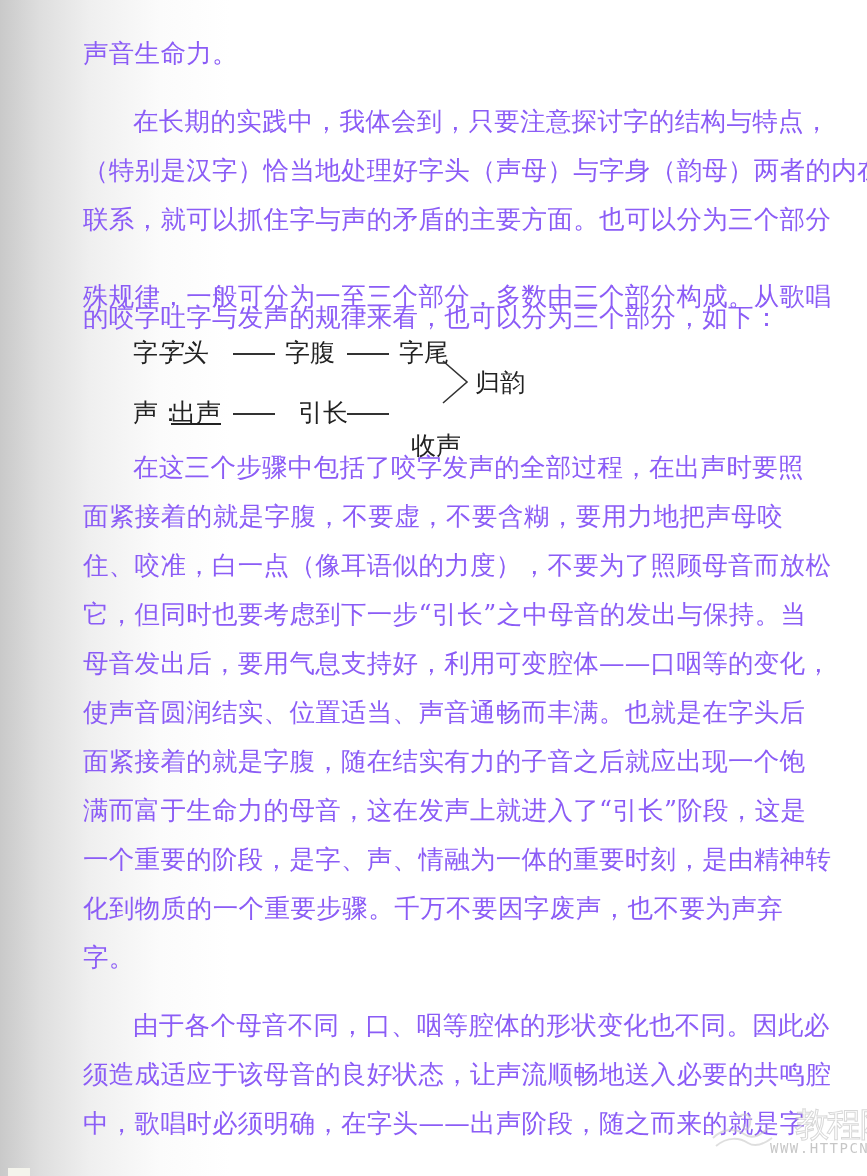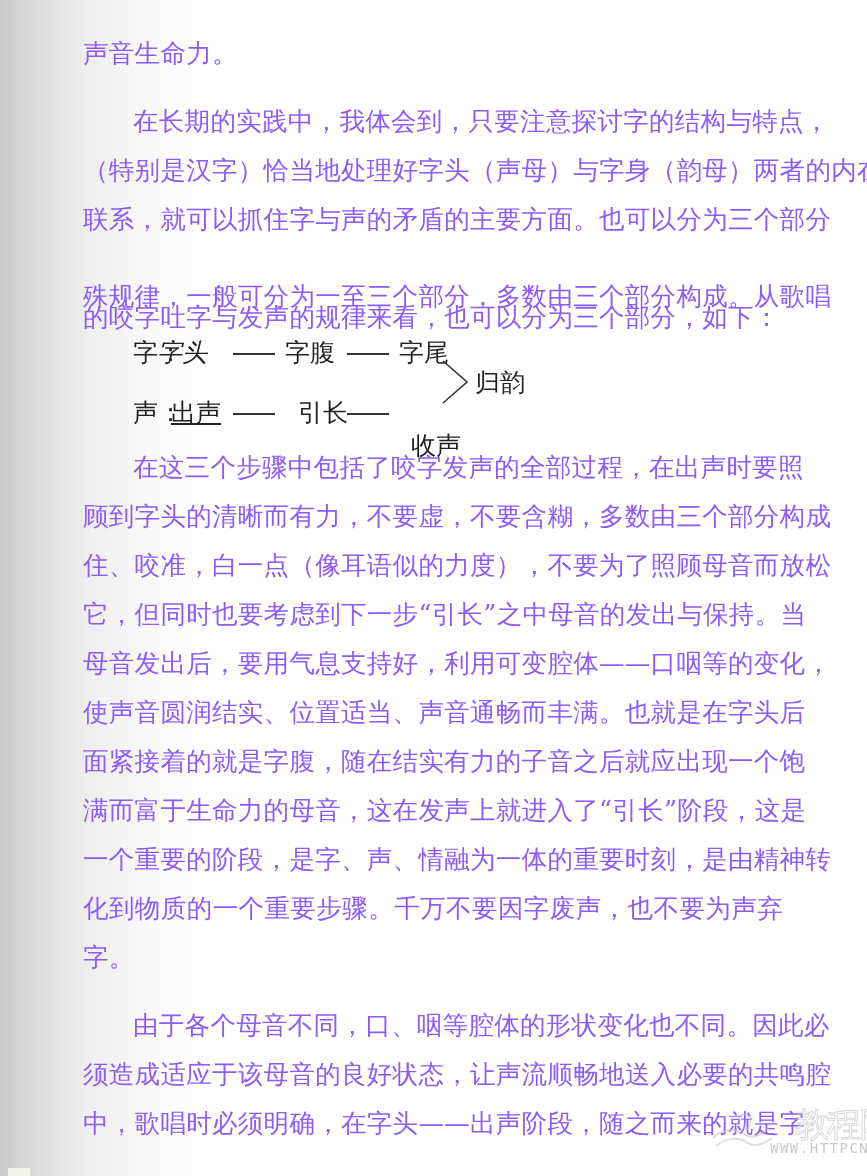--- a/index.html
+++ b/index.html
@@ -118,21 +118,21 @@
 
 <div class="page">
   <div id="lines">
       <div class="line" style="top: 38px;">声音生命力。</div>
       <div class="line justify" style="top: 106px; left: 50px; width: 650px;">在长期的实践中，我体会到，只要注意探讨字的结构与特点，</div>
       <div class="line justify" style="top: 155px;">（特别是汉字）恰当地处理好字头（声母）与字身（韵母）两者的内在</div>
       <div class="line justify" style="top: 204px;">联系，就可以抓住字与声的矛盾的主要方面。也可以分为三个部分</div>
       <div class="line justify" style="top: 253px; margin-top: 28px;">殊规律，一般可分为一至三个部分，多数由三个部分构成。从歌唱</div>
       <div class="line" style="top: 302px;">的咬字吐字与发声的规律来看，也可以分为三个部分，如下：</div>
       <div class="line justify" style="top: 452px; left: 50px; width: 650px;">在这三个步骤中包括了咬字发声的全部过程，在出声时要照</div>
-      <div class="line justify" style="top: 501px;">顾到字头的清晰而有力，不要虚，不要含糊，多数由三个部分构成</div>
+      <div class="line justify" style="top: 501px;">面紧接着的就是字腹，不要虚，不要含糊，要用力地把声母咬</div>
       <div class="line justify" style="top: 550px;">住、咬准，白一点（像耳语似的力度），不要为了照顾母音而放松</div>
       <div class="line justify" style="top: 599px;">它，但同时也要考虑到下一步“引长”之中母音的发出与保持。当</div>
       <div class="line justify" style="top: 648px;">母音发出后，要用气息支持好，利用可变腔体——口咽等的变化，</div>
       <div class="line justify" style="top: 697px;">使声音圆润结实、位置适当、声音通畅而丰满。也就是在字头后</div>
       <div class="line justify" style="top: 746px;">面紧接着的就是字腹，随在结实有力的子音之后就应出现一个饱</div>
       <div class="line justify" style="top: 795px;">满而富于生命力的母音，这在发声上就进入了“引长”阶段，这是</div>
       <div class="line justify" style="top: 844px;">一个重要的阶段，是字、声、情融为一体的重要时刻，是由精神转</div>
       <div class="line justify" style="top: 893px;">化到物质的一个重要步骤。千万不要因字废声，也不要为声弃</div>
       <div class="line" style="top: 942px;">字。</div>
       <div class="line justify" style="top: 1010px; left: 50px; width: 650px;">由于各个母音不同，口、咽等腔体的形状变化也不同。因此必</div>

